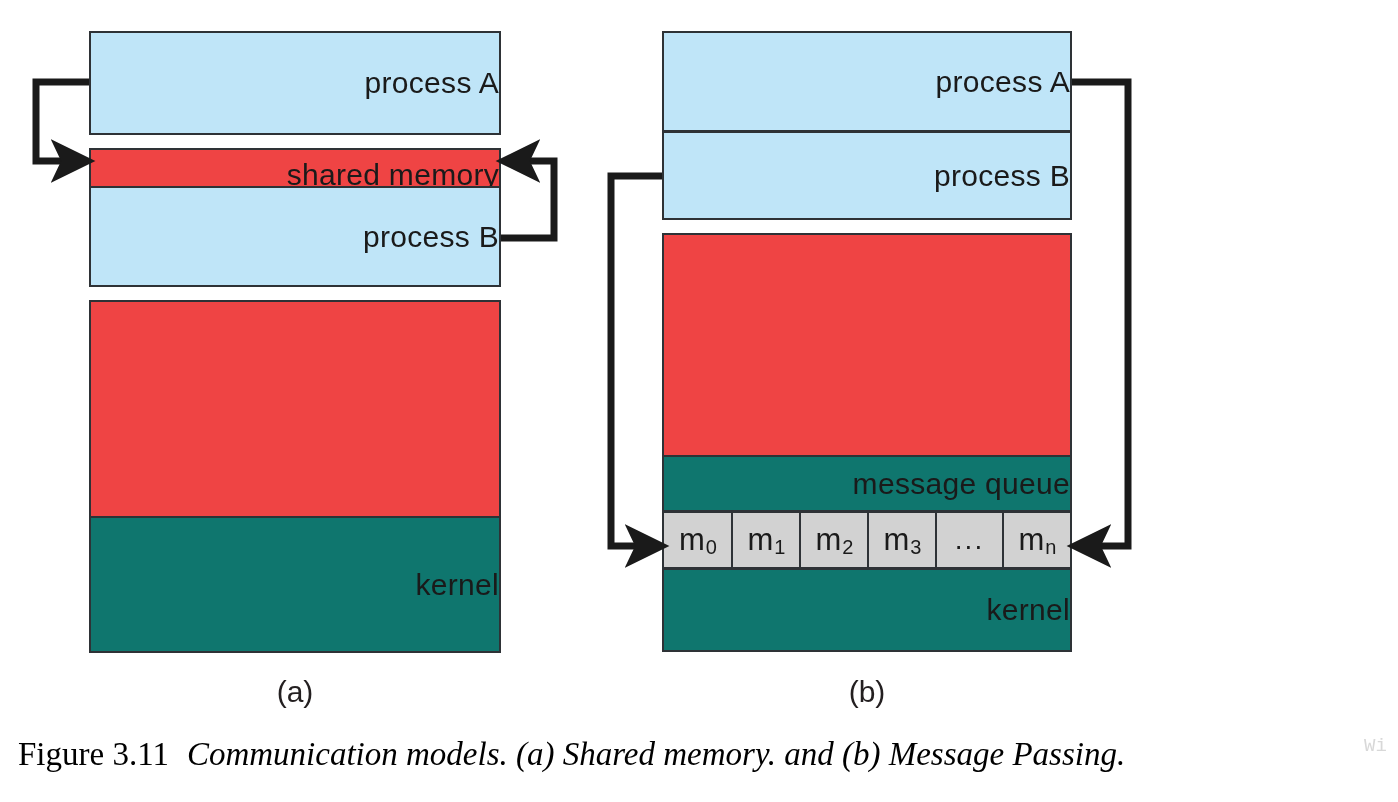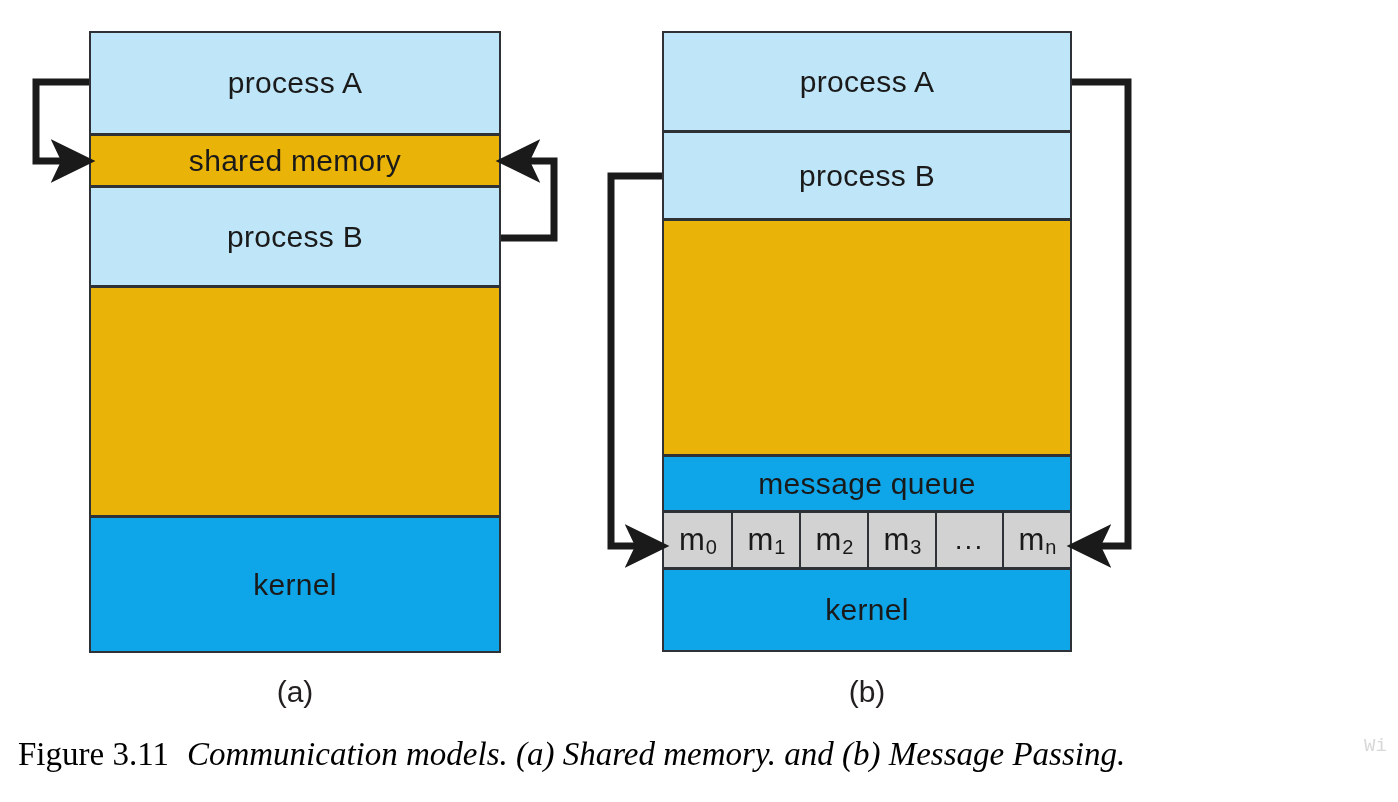--- a/index.html
+++ b/index.html
@@ -24,29 +24,29 @@
   .panel {
     position: absolute;
     box-sizing: border-box;
   }
   .seg {
     position: absolute;
     box-sizing: border-box;
     border: 2px solid #2e3236;
     display: flex;
     align-items: center;
-    justify-content: center;
+    justify-content: flex-end;
     font-size: 30px;
     color: #1a1a1a;
     letter-spacing: 0.3px;
     white-space: nowrap;
   }
   .seg.blue   { background: #bfe5f8; }
-  .seg.white  { background: #eab308; }
-  .seg.gray   { background: #0ea5e9; }
+  .seg.white  { background: #ef4444; margin-top: 14px; }
+  .seg.gray   { background: #0f766e; }
 
   
   .mcell {
     position: absolute;
     box-sizing: border-box;
     border: 2px solid #2e3236;
     background: #d2d2d2;
     display: flex;
     align-items: center;
     justify-content: center;

